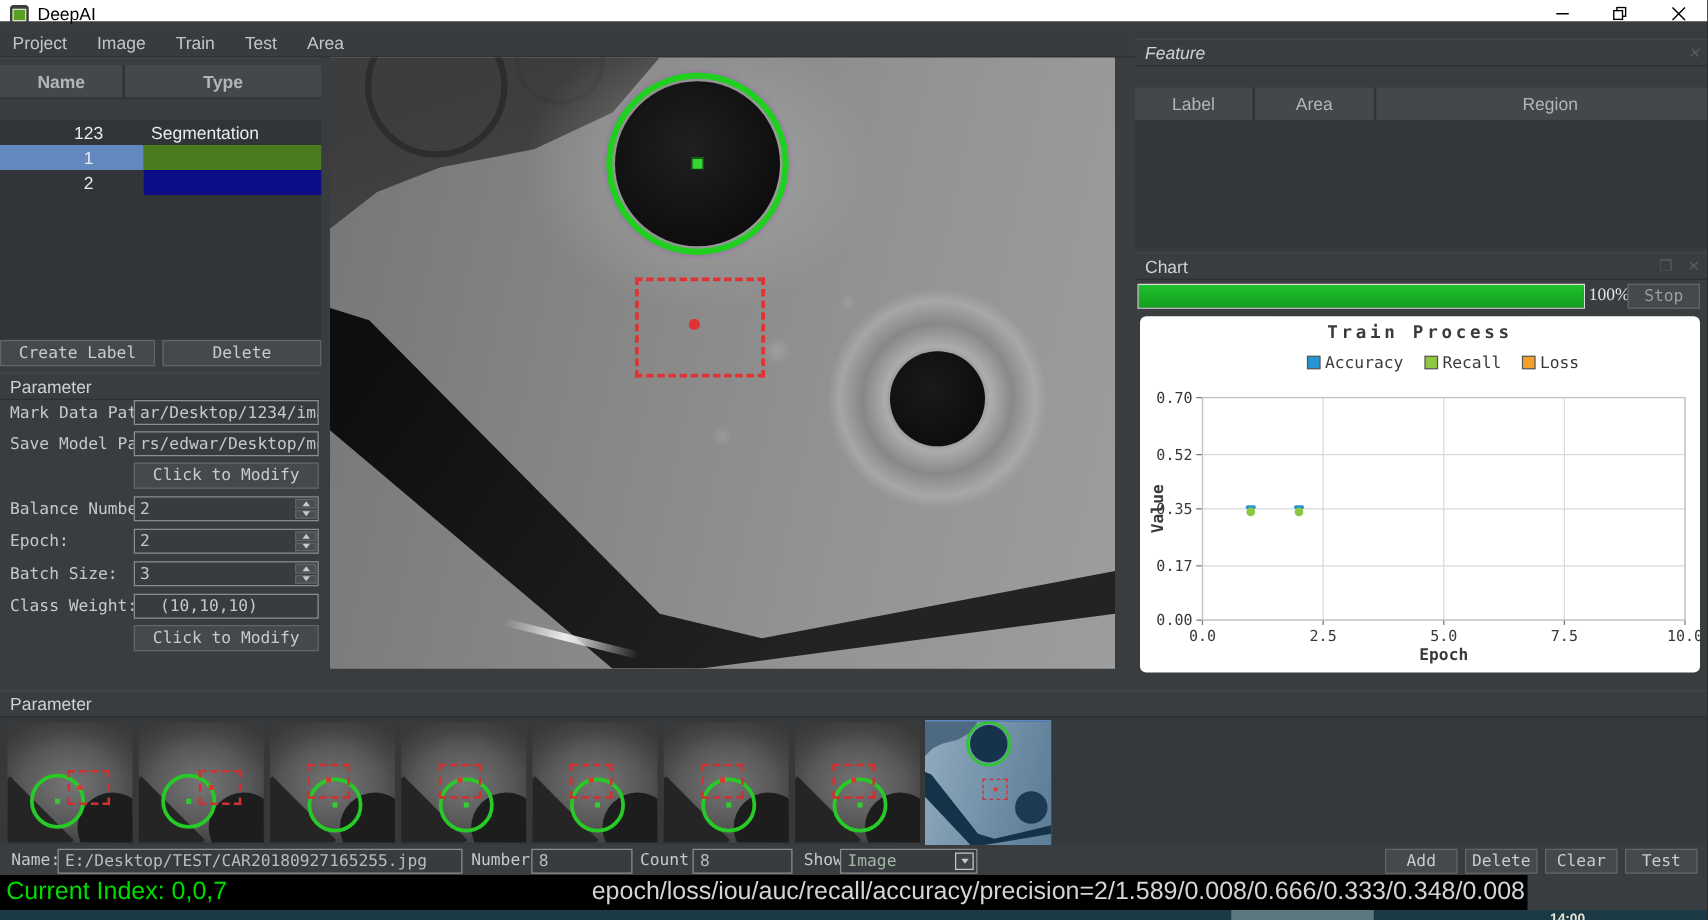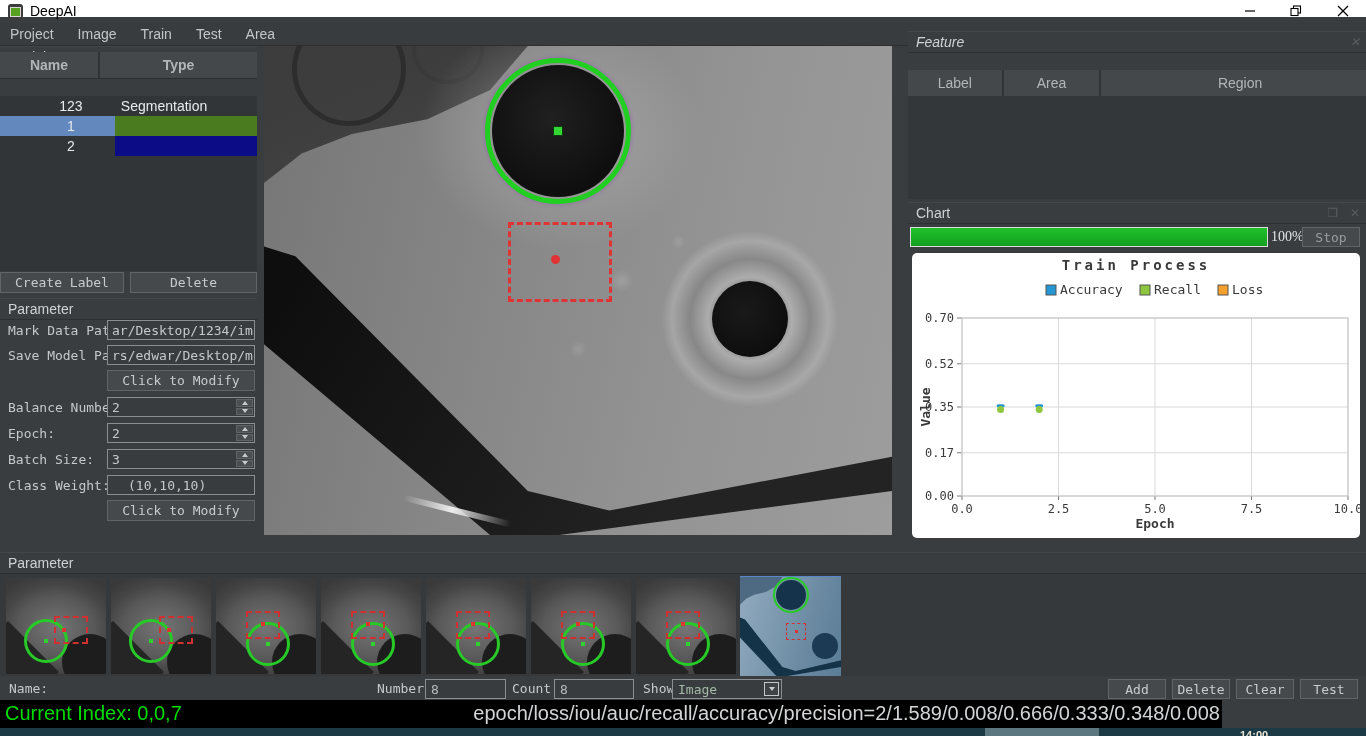--- a/index.html
+++ b/index.html
@@ -408,20 +408,23 @@
         <div class="st st-wedge"></div>
         <div class="st st-hole"></div>
         <div class="st st-ring"></div>
         <div class="st st-hole2"></div>
         <div class="st st-rect"></div>
         <div class="st st-dot"></div>
       </div>
     </div>
 
   <span class="clabel" style="left:9px;">Name:</span>
+  <div class="cfield" style="left:46px;width:324px;">
+      <span>E:/Desktop/TEST/CAR20180927165255.jpg</span>
+    </div>
   <span class="clabel" style="left:377px;">Number:</span>
   <div class="cfield" style="left:425px;width:81px;">
       <span>8</span>
     </div>
   <span class="clabel" style="left:512px;">Count:</span>
   <div class="cfield" style="left:554px;width:80px;">
       <span>8</span>
     </div>
   <span class="clabel" style="left:643px;">Show:</span>
   <div class="cfield" style="left:672px;width:110px;color:#a3b8a6;">

